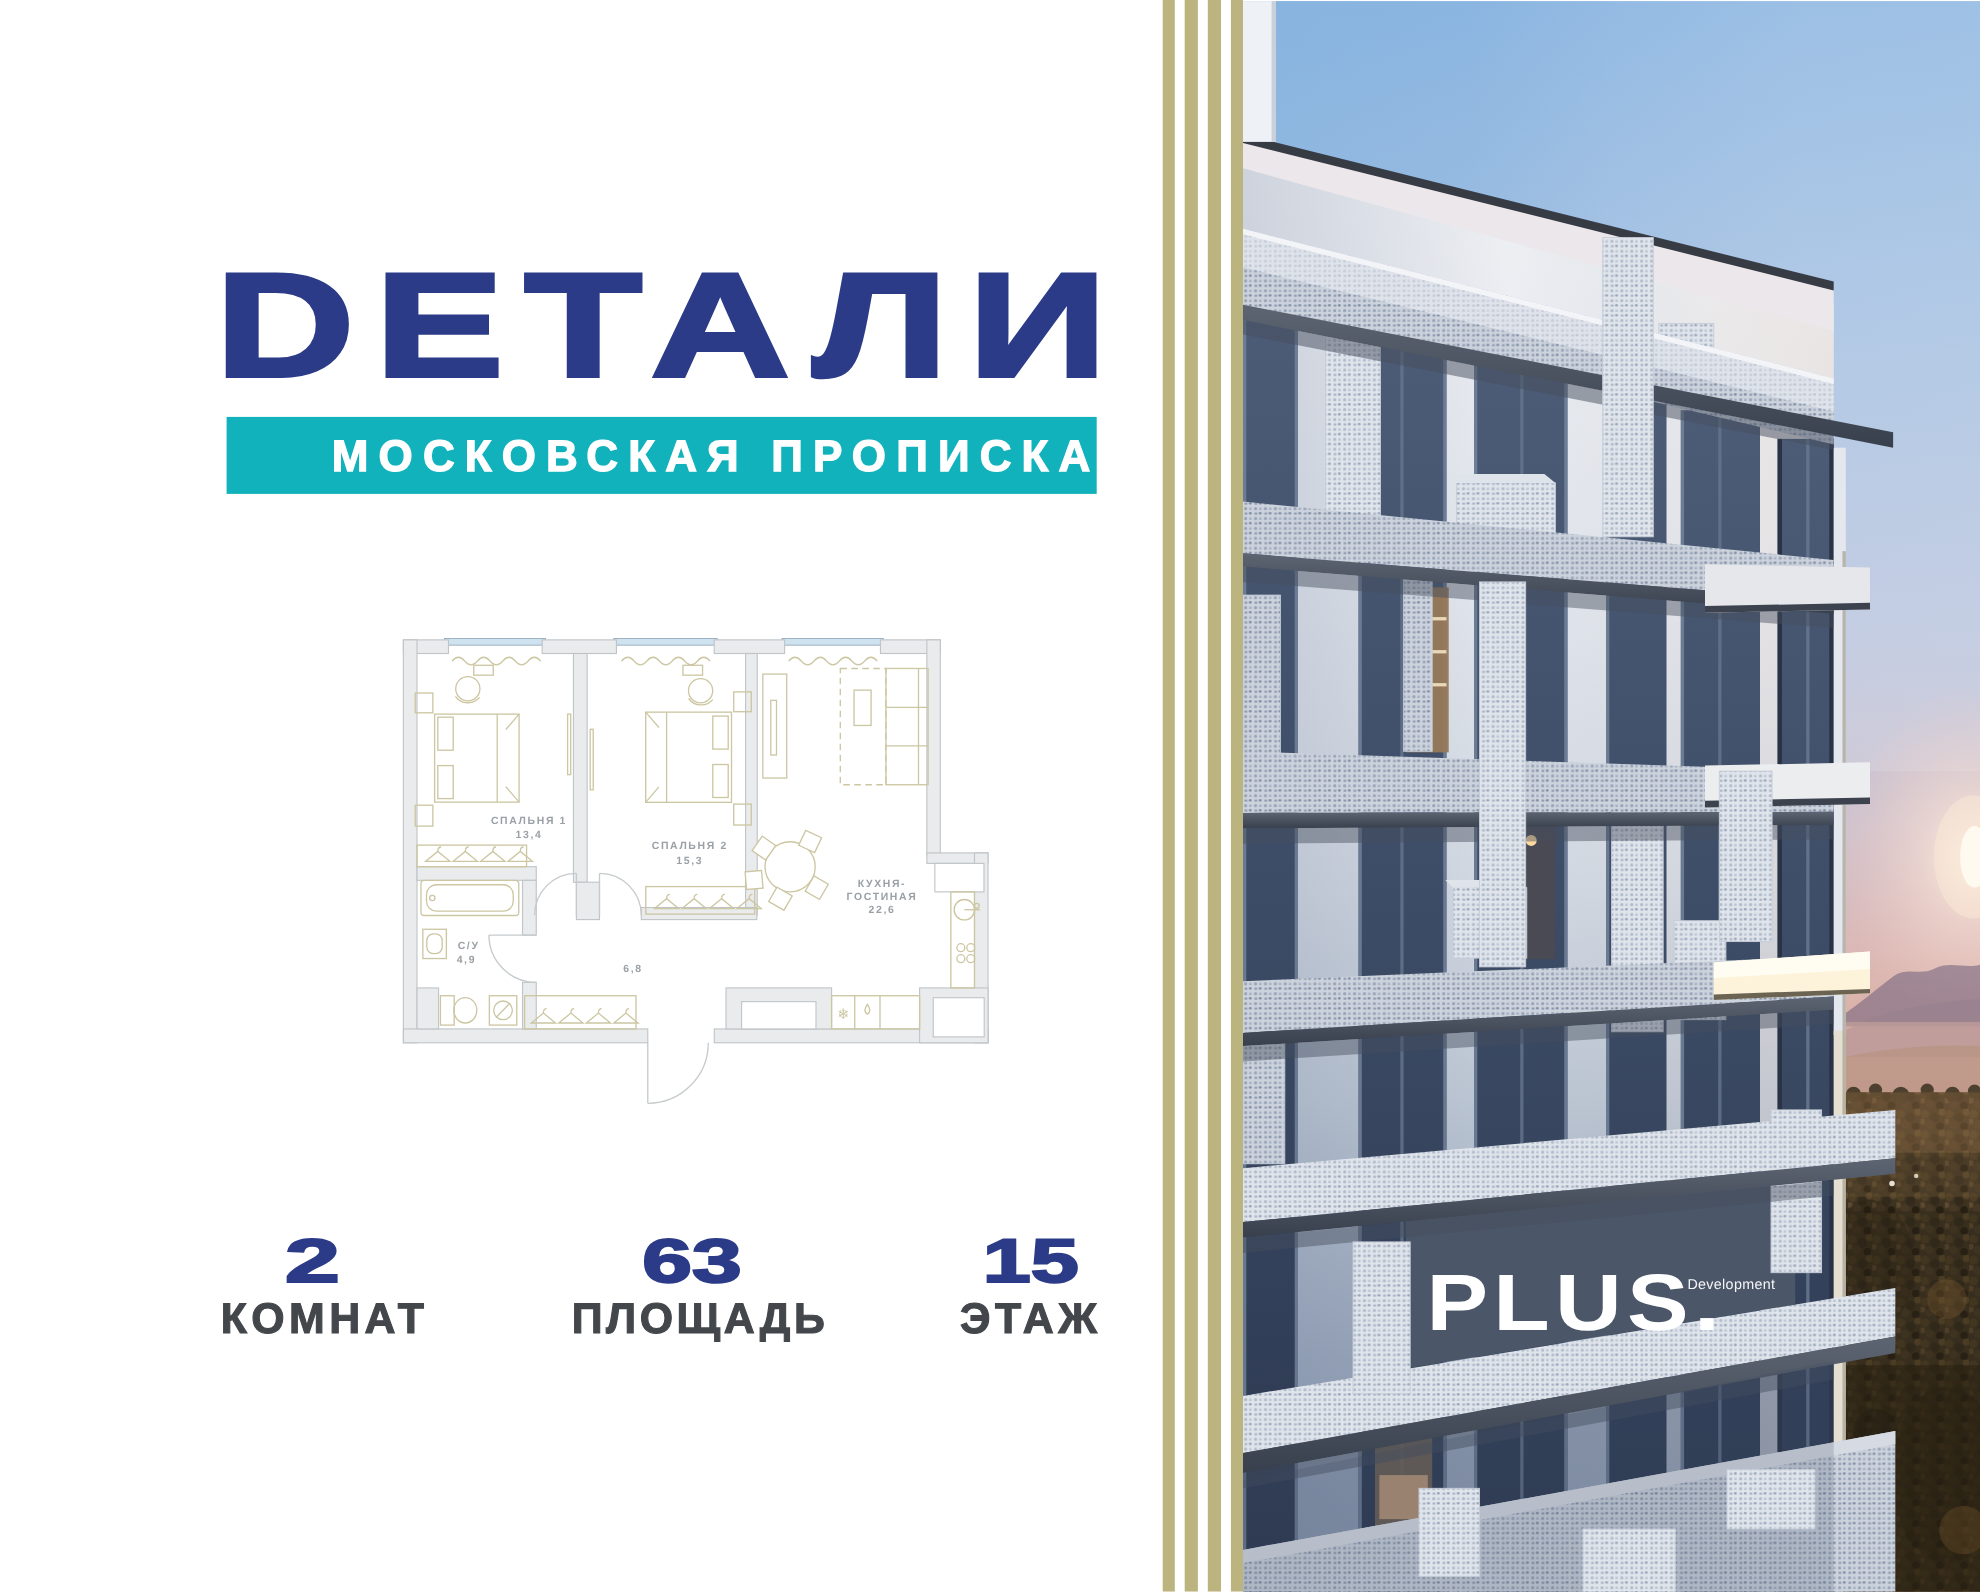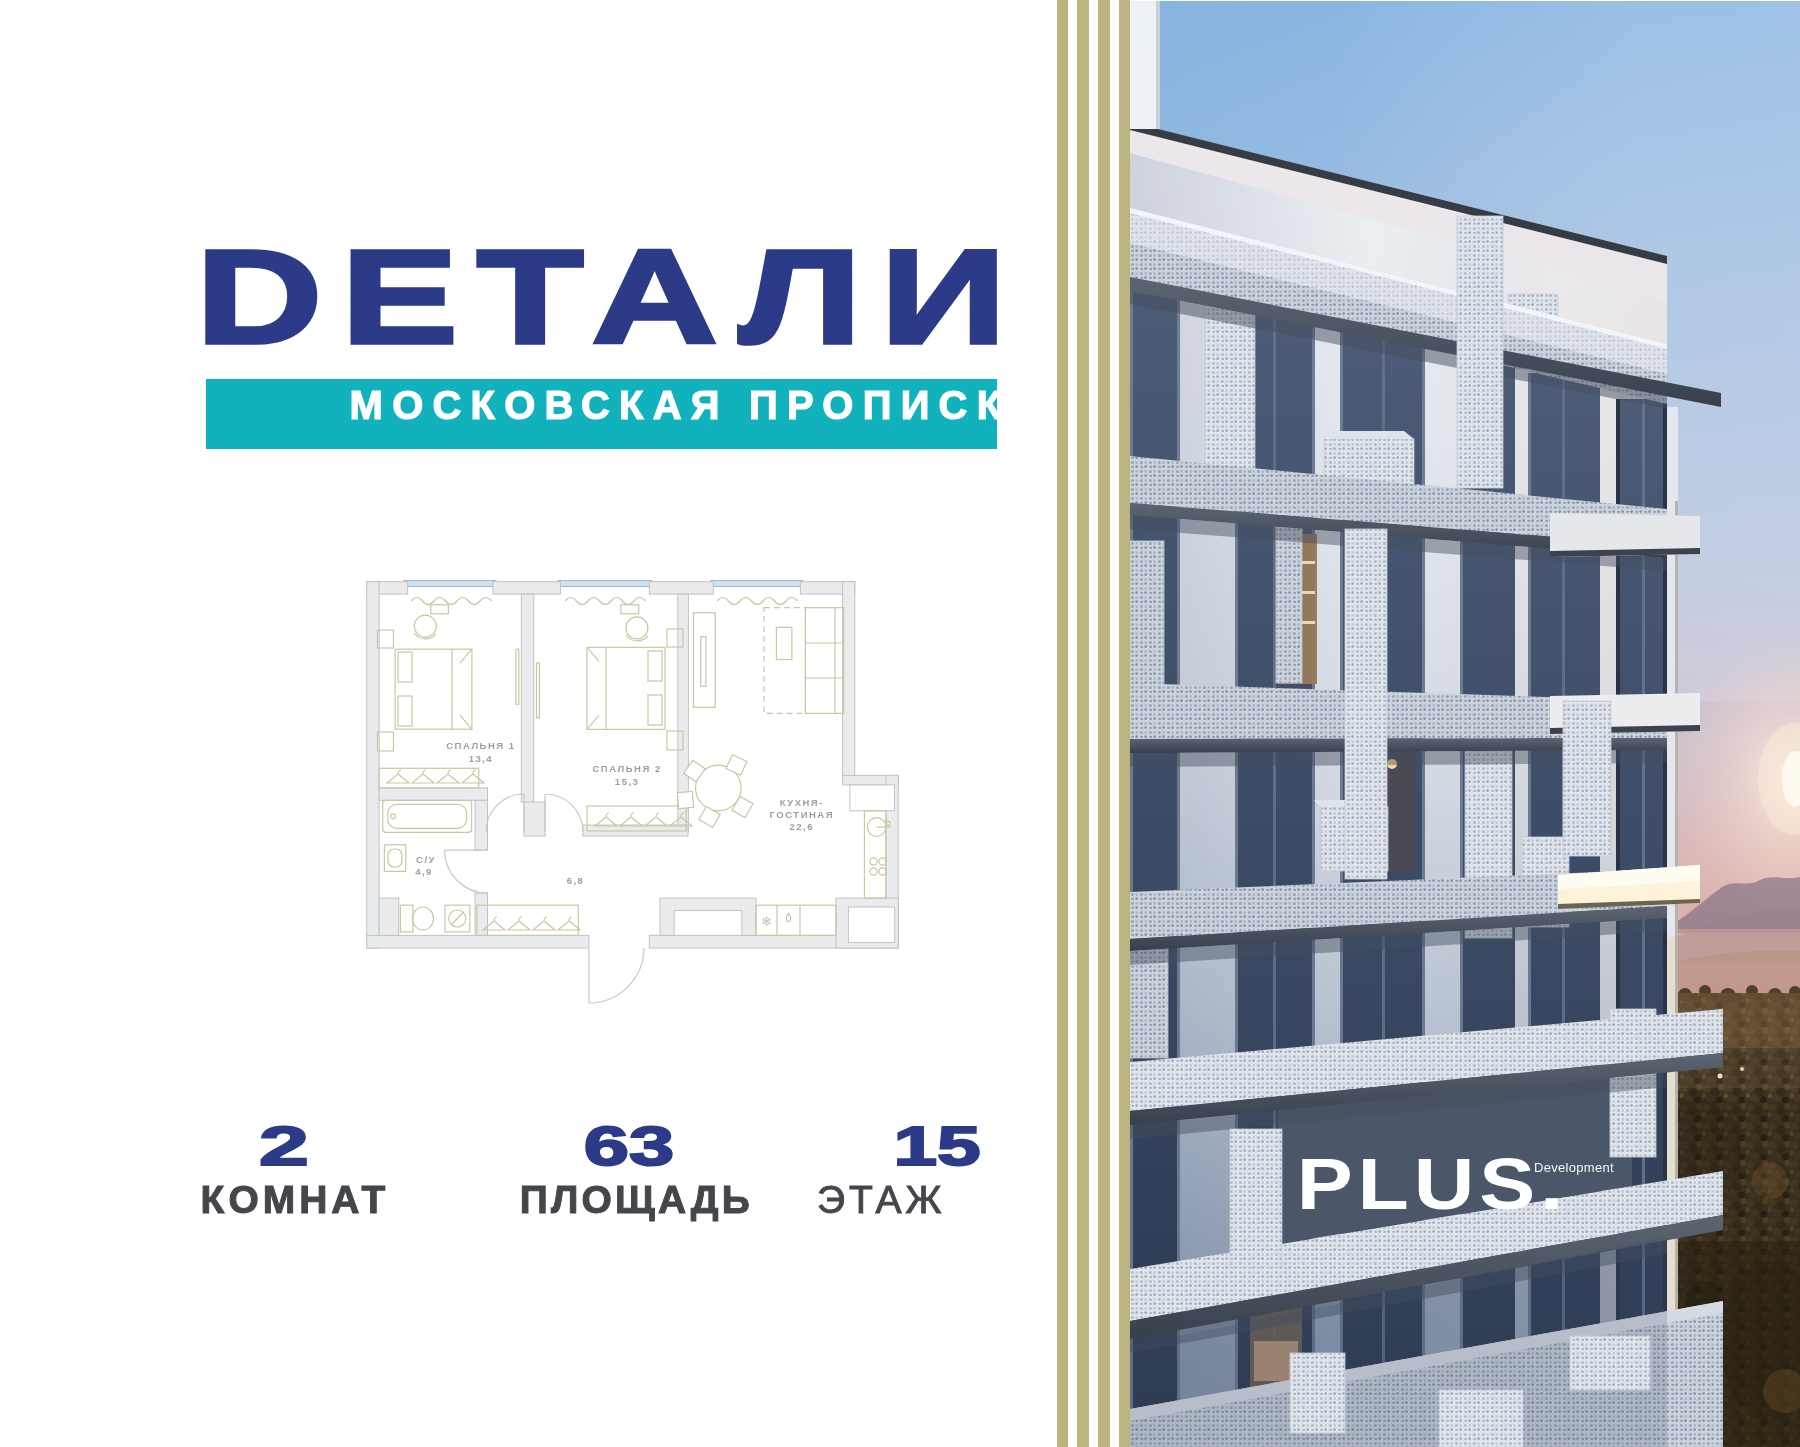--- a/index.html
+++ b/index.html
@@ -7,21 +7,21 @@
        font-family:"Liberation Sans", sans-serif;}
   .abs{position:absolute;}
 </style>
 </head>
 <body>
 
 <div class="abs" id="title" style="left:196px;top:244px;width:792px;height:100px;color:#2b3b88;font-weight:700;font-size:129px;line-height:100px;letter-spacing:14px;-webkit-text-stroke:3.5px #2b3b88;transform-origin:0 0;transform:scale(1.355,1.04);white-space:nowrap;">DЕТАЛИ</div>
 
 <div class="abs" id="tealbar" style="left:206px;top:379px;width:791px;height:70px;background:#12b2bd;"></div>
 
-<div class="abs" id="subt" style="left:206px;top:369px;width:878px;height:70px;color:#ffffff;font-weight:700;font-size:40px;line-height:72px;letter-spacing:9.2px;-webkit-text-stroke:1.2px #ffffff;text-align:center;text-indent:12px;white-space:nowrap;margin-left:48px;">МОСКОВСКАЯ ПРОПИСКА</div>
+<div class="abs" id="subt" style="left:206px;top:379px;width:878px;height:70px;color:#ffffff;font-weight:700;font-size:40px;line-height:72px;letter-spacing:9.2px;-webkit-text-stroke:1.2px #ffffff;text-align:center;text-indent:12px;white-space:nowrap;">МОСКОВСКАЯ ПРОПИСКА</div>
 
 <div class="abs" style="left:340px;top:555px;width:640px;height:500px;">
 <svg width="640" height="500" viewBox="0 0 640 500" style="position:absolute;left:0;top:0">
 <style>
  .wall{fill:#e9ebec;stroke:#bfc4c7;stroke-width:1;}
  .furn{fill:none;stroke:#ccc6a2;stroke-width:1.2;}
  .furnf{fill:#ffffff;stroke:#ccc6a2;stroke-width:1.2;}
  .door{fill:none;stroke:#c5cacc;stroke-width:1.2;}
  .lbl{fill:#9aa0a5;font-family:"Liberation Sans",sans-serif;font-weight:700;letter-spacing:1.5px;font-size:9.5px;text-anchor:middle;}
 </style>
@@ -254,21 +254,21 @@
 <div class="abs" id="n1" style="left:164px;top:1118px;width:240px;text-align:center;color:#2b3b88;font-weight:700;font-size:56px;line-height:56px;-webkit-text-stroke:2px #2b3b88;transform:scale(1.6,1);">2</div>
 
 <div class="abs" id="l1" style="left:175px;top:1180px;width:240px;text-align:center;color:#43474b;font-weight:700;font-size:39px;line-height:40px;letter-spacing:4px;-webkit-text-stroke:1px #43474b;">КОМНАТ</div>
 
 <div class="abs" id="n2" style="left:509px;top:1118px;width:240px;text-align:center;color:#2b3b88;font-weight:700;font-size:56px;line-height:56px;-webkit-text-stroke:2px #2b3b88;transform:scale(1.45,1);">63</div>
 
 <div class="abs" id="l2" style="left:513px;top:1180px;width:240px;text-align:right;color:#43474b;font-weight:700;font-size:39px;line-height:40px;letter-spacing:3.2px;-webkit-text-stroke:1px #43474b;">ПЛОЩАДЬ</div>
 
 <div class="abs" id="n3" style="left:817px;top:1118px;width:240px;text-align:center;color:#2b3b88;font-weight:700;font-size:56px;line-height:56px;-webkit-text-stroke:2px #2b3b88;transform:scale(1.4,1);">15</div>
 
-<div class="abs" id="l3" style="left:817px;top:1180px;width:240px;text-align:left;color:#43474b;font-weight:400;font-size:39px;line-height:40px;letter-spacing:4px;-webkit-text-stroke:1px #43474b;">ЭТАЖ</div>
+<div class="abs" id="l3" style="left:817px;top:1180px;width:240px;text-align:center;color:#43474b;font-weight:700;font-size:39px;line-height:40px;letter-spacing:4px;-webkit-text-stroke:1px #43474b;">ЭТАЖ</div>
 
 <div class="abs" style="left:1057px;top:0;width:11px;height:1447px;background:#bcb47e;"></div>
 
 <div class="abs" style="left:1077px;top:0;width:12px;height:1447px;background:#bcb47e;"></div>
 
 <div class="abs" style="left:1098px;top:0;width:12px;height:1447px;background:#bcb47e;"></div>
 
 <div class="abs" style="left:1119px;top:0;width:11px;height:1447px;background:#bcb47e;"></div>
 
 <div class="abs" style="left:1130px;top:1px;width:670px;height:1430px;">

